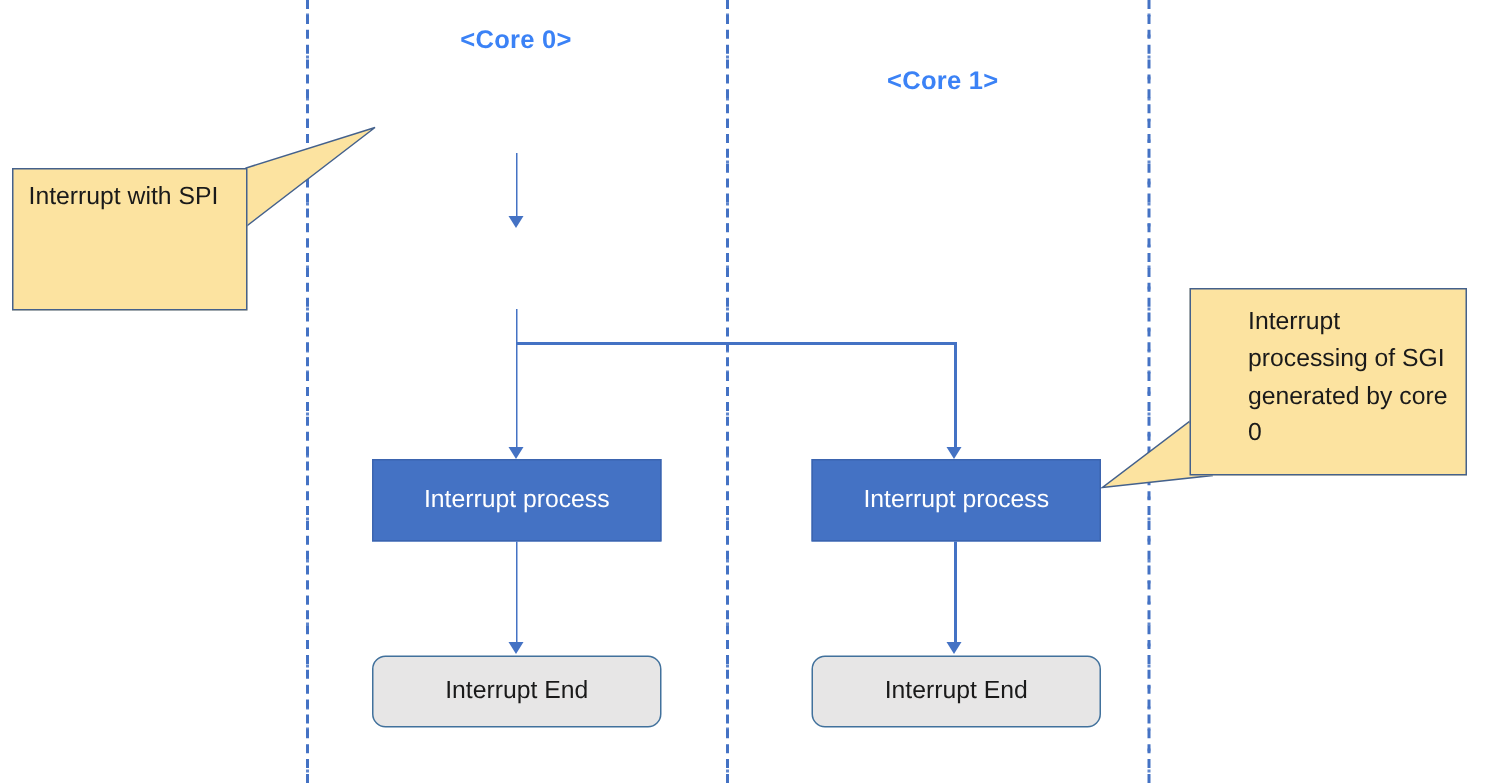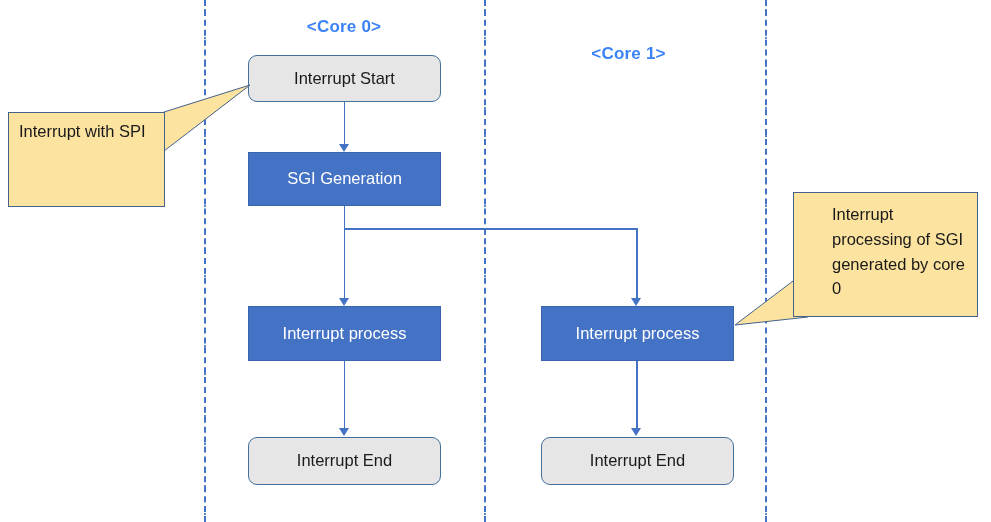--- a/index.html
+++ b/index.html
@@ -124,26 +124,24 @@
   <div class="lane-divider" style="left:484px;">
     <div class="dotcol"></div>
   </div>
   <div class="lane-divider" style="left:765px;">
     <div class="dotcol"></div>
   </div>
 
   <div class="lane-header" style="left:204px; top:17px; width:280px;">&lt;Core 0&gt;</div>
   <div class="lane-header" style="left:488px; top:17px; width:281px;margin-top:27px;">&lt;Core 1&gt;</div>
 
-  <div class="node terminator" style="left:248px; top:55px; width:193px; height:47px;">Interrupt Start</div>
 
   <div class="conn v" style="left:343.5px; top:102px; height:43px;"></div>
   <div class="arrowhead" style="left:338.7px; top:144px;"></div>
 
-  <div class="node action" style="left:248px; top:152px; width:193px; height:54px;">SGI Generation</div>
 
   <div class="conn v" style="left:343.5px; top:206px; height:93px;"></div>
   <div class="arrowhead" style="left:338.7px; top:298px;"></div>
 
   <div class="conn h" style="left:343.5px; top:228px; width:294px;"></div>
   <div class="conn v" style="left:636px; top:228px; height:71px;"></div>
   <div class="arrowhead" style="left:631.2px; top:298px;"></div>
 
   <div class="node action" style="left:248px; top:306px; width:193px; height:55px;">Interrupt process</div>
 

